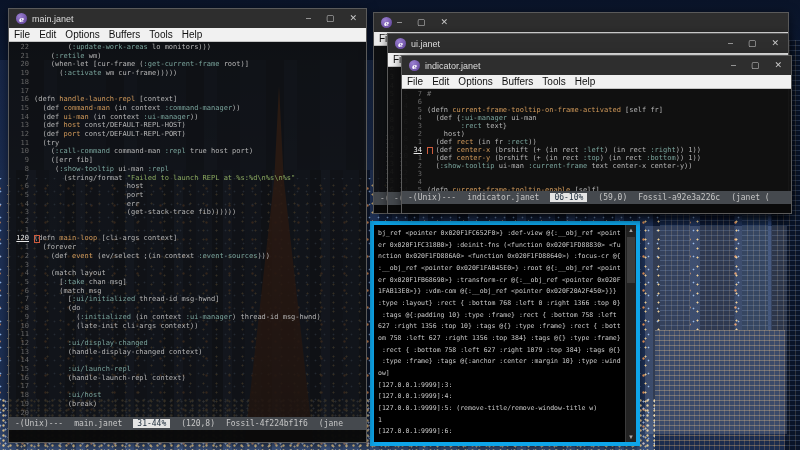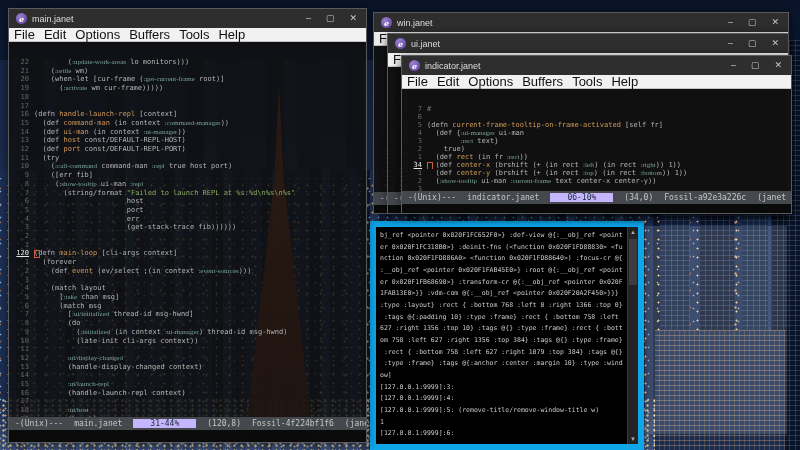--- a/index.html
+++ b/index.html
@@ -56,46 +56,46 @@
             padding:0 7px;gap:5px;}
   .eicon{width:11px;height:11px;flex:none;border-radius:50%;
          background:radial-gradient(circle at 35% 30%,#9a7fd0,#5c3f96);
          color:#fff;font:italic bold 8px "DejaVu Serif",serif;
          display:flex;align-items:center;justify-content:center;}
   .ttext{font-size:9px;color:#ddd;flex:1;white-space:nowrap;overflow:hidden;}
   .controls{display:flex;gap:15px;color:#c9c9c9;font-size:9px;line-height:1;flex:none;padding-right:2px;}
   .controls span{cursor:default;}
   .menubar{height:13px;flex:none;background:#f1f1f1;border-bottom:1px solid #c4c4c4;
            display:flex;align-items:center;padding:0 5px;gap:9px;}
-  .mi{font-size:13px;color:#111;white-space:nowrap;}
+  .mi{font-size:10px;color:#111;white-space:nowrap;}
 
   .code{position:relative;flex:1;overflow:hidden;font-family:"DejaVu Sans Mono",monospace;
-        color:#b5b5b5;padding-top:16px;}
+        color:#b5b5b5;padding-top:1px;}
   #w-main .code{font-size:7px;line-height:8.7px;}
   #w-indicator .code{font-size:7px;line-height:8px;}
   #w-win .code{font-size:7px;line-height:8.65px;}
   #w-ui .code{font-size:7px;line-height:8.4px;}
   .cl{display:flex;white-space:pre;}
   .ln{width:20px;flex:none;text-align:right;padding-right:5px;color:#666;}
   .cl.cur .ln{color:#e8e8e8;text-decoration:underline;}
   .ct{position:relative;flex:1;white-space:pre;overflow:hidden;}
   .curbox{position:absolute;left:0;top:.5px;width:3.6px;height:6.5px;border:1px solid #cf5b3d;}
-  .c-str{color:#8aa85e;} .c-kw{color:#79a39b;font-family:Liberation Serif, serif;} .c-fn{color:#d29a5a;} .c-com{color:#7a7a7a;}
+  .c-str{color:#8aa85e;} .c-kw{color:#79a39b;} .c-fn{color:#d29a5a;} .c-com{color:#7a7a7a;}
 
   .modeline{height:13px;flex:none;background:#45494e;color:#c6c6c6;
             font:8px "DejaVu Sans Mono",monospace;display:flex;align-items:center;
             padding:0 6px;gap:11px;white-space:nowrap;overflow:hidden;}
-  .chip{background:#c4b5fd;color:#1c2b3a;padding:0 17px;}
+  .chip{background:#e5e5e5;color:#1c2b3a;padding:0 4px;}
   .echo{flex:none;background:rgba(10,10,10,.92);}
   #w-main .echo{height:12px;} #w-win .echo{height:8px;}
   #w-ui .echo{height:8px;} #w-indicator .echo{height:9px;}
 
   
   .term{position:absolute;left:370px;top:221px;width:262px;height:217px;z-index:3;
-        background:#000;border:6px solid #0ea5e9;box-shadow:0 2px 8px rgba(0,0,0,.5);}
+        background:#000;border:4px solid #0ea5e9;box-shadow:0 2px 8px rgba(0,0,0,.5);}
   .tbody{position:absolute;left:4px;right:12px;top:1px;bottom:1px;overflow:hidden;
          font:6.5px/11.65px "DejaVu Sans Mono",monospace;color:#c9c9c9;
          white-space:pre;padding-top:2px;}
   .tscroll{position:absolute;right:0;top:0;bottom:0;width:10px;background:#232323;
            border-left:1px solid #3a3a3a;display:flex;flex-direction:column;
            justify-content:space-between;align-items:center;color:#a8a8a8;font-size:6px;}
   .tscroll .arr{padding:2px 0;line-height:1;}
   .thumb{position:absolute;right:1px;top:12px;width:8px;height:46px;background:#3d3d3d;}
 </style>
 </head>
@@ -113,21 +113,20 @@
   <div class="bldg b2"></div>
   <div class="bldg b3"></div>
   <div class="bldg b4"></div>
   <div class="bldg b5"></div>
   <div class="tower"></div>
   <div class="veil"></div>
 
   <div class="emacs" id="w-win">
     <div class="titlebar">
       <div class="eicon">e</div>
-      <div class="ttext">win.janet</div>
       <div class="controls">
         <span>–</span>
         <span>▢</span>
         <span>✕</span>
       </div>
     </div>
     <div class="menubar">
         <span class="mi">File</span>
       </div>
     <div class="code">
@@ -208,34 +207,34 @@
         <span class="mi">Buffers</span>
         <span class="mi">Tools</span>
         <span class="mi">Help</span>
       </div>
     <div class="code">
         <div class="cl"><span class="ln">7</span><span class="ct"><span class="c-com">#</span></span></div>
         <div class="cl"><span class="ln">6</span><span class="ct"></span></div>
         <div class="cl"><span class="ln">5</span><span class="ct">(defn <span class="c-fn">current-frame-tooltip-on-frame-activated</span> [self fr]</span></div>
         <div class="cl"><span class="ln">4</span><span class="ct">  (def {<span class="c-kw">:ui-manager</span> ui-man</span></div>
         <div class="cl"><span class="ln">3</span><span class="ct">        <span class="c-kw">:rect</span> text}</span></div>
-        <div class="cl"><span class="ln">2</span><span class="ct">    true)</span></div>
+        <div class="cl"><span class="ln">2</span><span class="ct">    host)</span></div>
         <div class="cl"><span class="ln">1</span><span class="ct">  (def <span class="c-fn">rect</span> (in fr <span class="c-kw">:rect</span>))</span></div>
         <div class="cl cur"><span class="ln">34</span><span class="ct"><span class="curbox"></span>  (def <span class="c-fn">center-x</span> (brshift (+ (in rect <span class="c-kw">:left</span>) (in rect <span class="c-kw">:right</span>)) 1))</span></div>
         <div class="cl"><span class="ln">1</span><span class="ct">  (def <span class="c-fn">center-y</span> (brshift (+ (in rect <span class="c-kw">:top</span>) (in rect <span class="c-kw">:bottom</span>)) 1))</span></div>
         <div class="cl"><span class="ln">2</span><span class="ct">  (<span class="c-kw">:show-tooltip</span> ui-man <span class="c-kw">:current-frame</span> text center-x center-y))</span></div>
         <div class="cl"><span class="ln">3</span><span class="ct"></span></div>
         <div class="cl"><span class="ln">4</span><span class="ct"></span></div>
         <div class="cl"><span class="ln">5</span><span class="ct">(defn <span class="c-fn">current-frame-tooltip-enable</span> [self]</span></div>
       </div>
     <div class="modeline">
       <span>-(Unix)---</span>
       <span>indicator.janet</span>
       <span class="chip">06-10%</span>
-      <span>(34,0)</span>
+      <span>(59,0)</span>
       <span>Fossil-a92e3a226c</span>
       <span>(janet (</span>
     </div>
     <div class="echo"></div>
   </div>
 
   <div class="term">
     <div class="tbody"><div>bj_ref &lt;pointer 0x020F1FC652F0&gt;} :def-view @{:__obj_ref &lt;point</div><div>er 0x020F1FC318B0&gt;} :deinit-fns (&lt;function 0x020F1FD88830&gt; &lt;fu</div><div>nction 0x020F1FD886A0&gt; &lt;function 0x020F1FD88640&gt;) :focus-cr @{</div><div>:__obj_ref &lt;pointer 0x020F1FAB45E0&gt;} :root @{:__obj_ref &lt;point</div><div>er 0x020F1FB68690&gt;} :transform-cr @{:__obj_ref &lt;pointer 0x020F</div><div>1FAB13E0&gt;}} :vdm-com @{:__obj_ref &lt;pointer 0x020F20A2F450&gt;}}}</div><div>:type :layout} :rect { :bottom 768 :left 0 :right 1366 :top 0}</div><div> :tags @{:padding 10} :type :frame} :rect { :bottom 758 :left</div><div>627 :right 1356 :top 10} :tags @{} :type :frame} :rect { :bott</div><div>om 758 :left 627 :right 1356 :top 384} :tags @{} :type :frame}</div><div> :rect { :bottom 758 :left 627 :right 1079 :top 384} :tags @{}</div><div> :type :frame} :tags @{:anchor :center :margin 10} :type :wind</div><div>ow]</div><div>[127.0.0.1:9999]:3:</div><div>[127.0.0.1:9999]:4:</div><div>[127.0.0.1:9999]:5: (remove-title/remove-window-title w)</div><div>1</div><div>[127.0.0.1:9999]:6:</div></div>
     <div class="tscroll">
       <span class="arr">▲</span>

